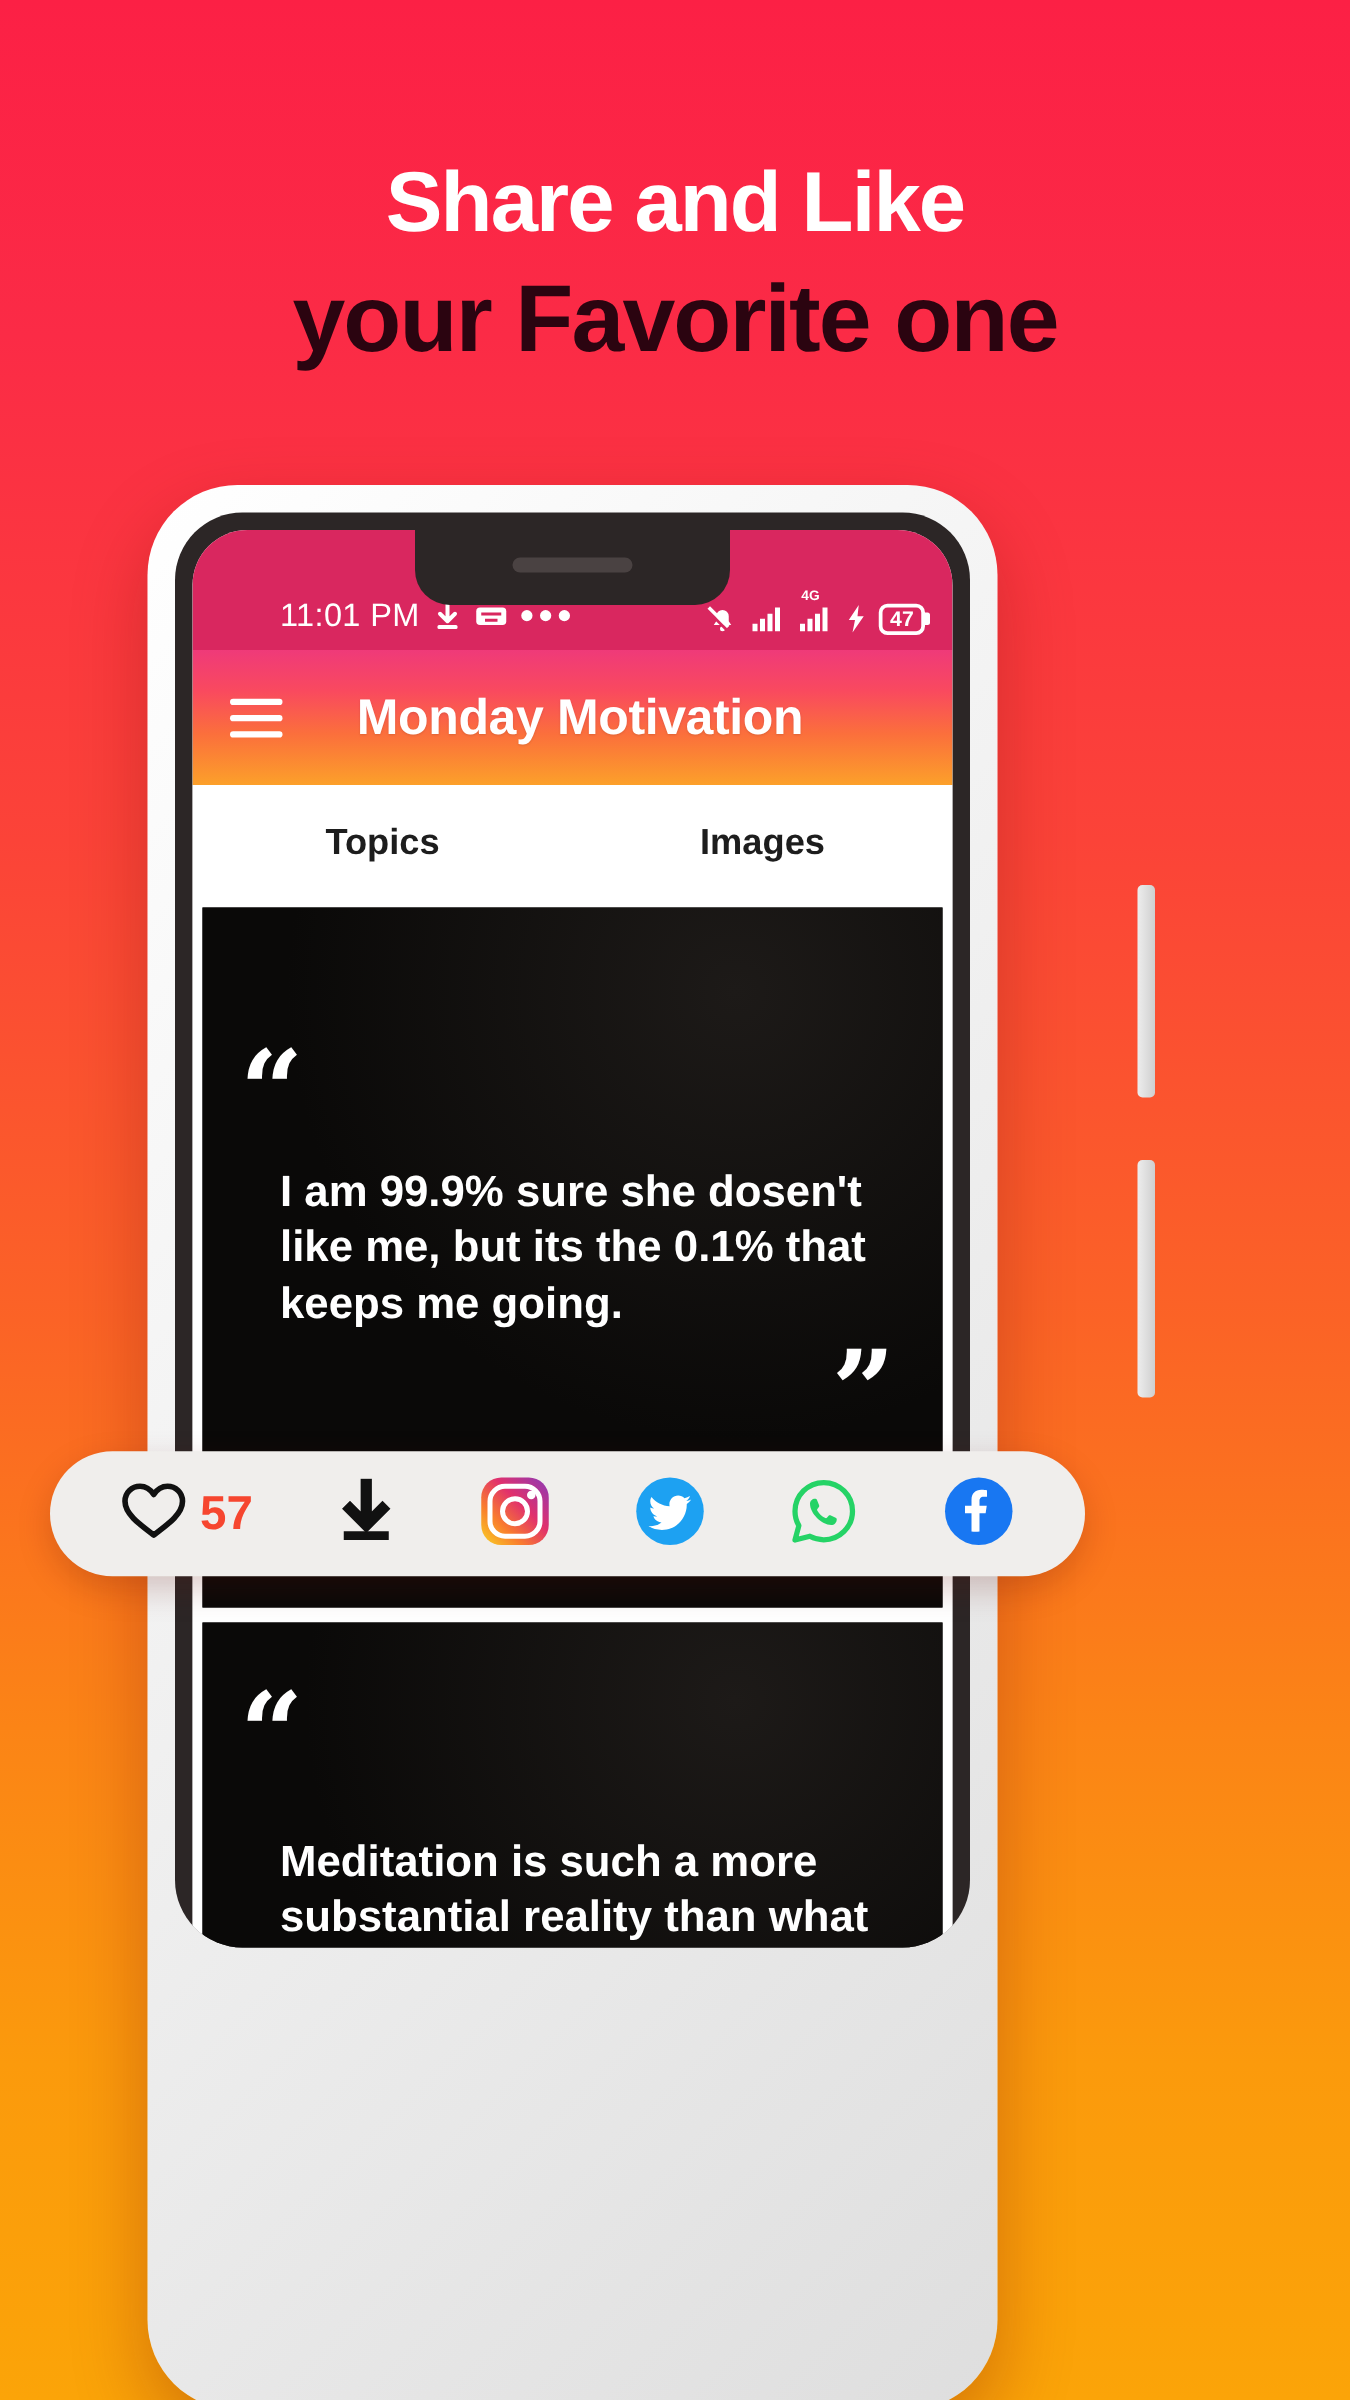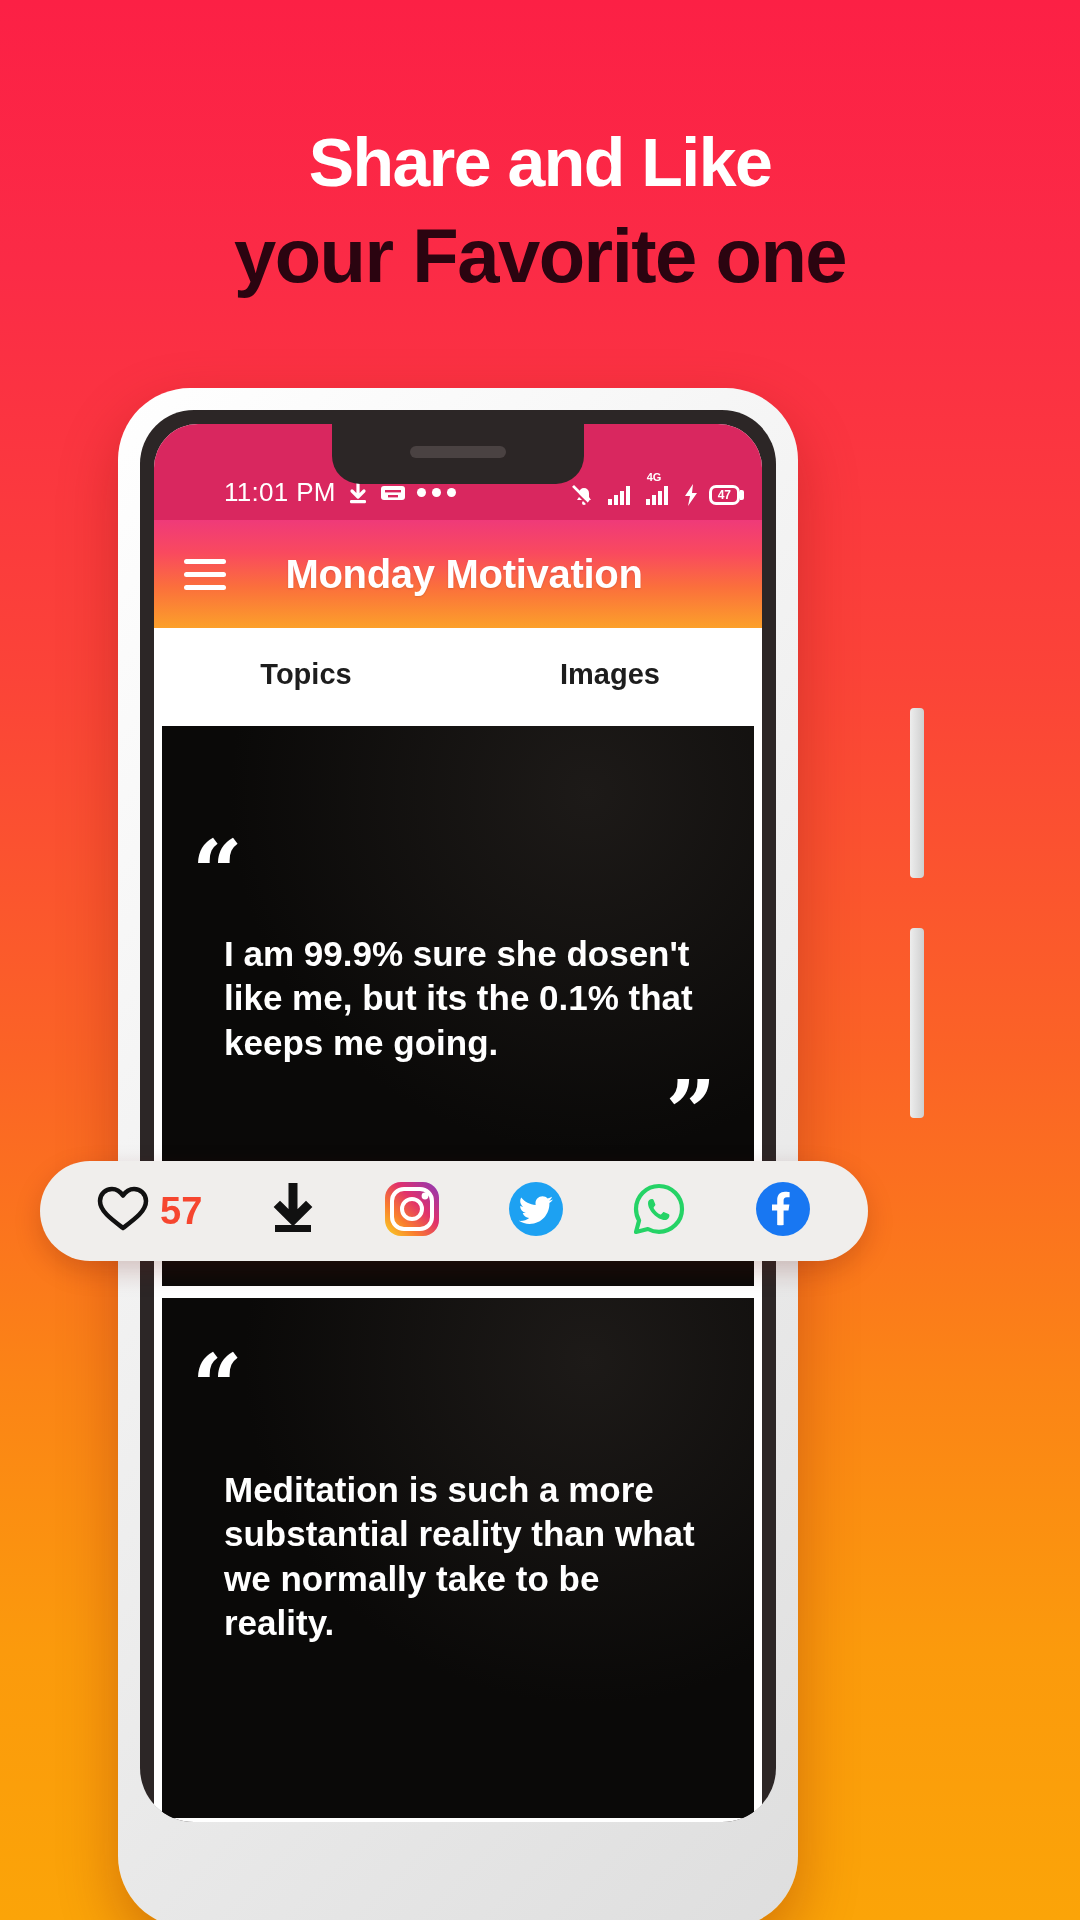--- a/index.html
+++ b/index.html
@@ -25,21 +25,21 @@
   }
 
   
   .phone{
     position:absolute; left:118px; top:388px; width:680px; height:1540px;
     border-radius:72px;
     background:linear-gradient(135deg,#ffffff 0%,#f2f2f2 40%,#dedede 100%);
     box-shadow:0 24px 60px rgba(120,10,10,.30);
   }
   .phone-inner{
-    position:absolute; left:22px; top:22px; width:636px; height:1412px;
+    position:absolute; left:22px; top:22px; width:636px; height:1148px;
     border-radius:54px; background:#2c2626; overflow:hidden;
   }
   .screen{
     position:absolute; left:14px; top:14px; width:608px; height:1478px;
     border-radius:44px; background:#fff; overflow:hidden;
   }
   
   .btn-side{ position:absolute; background:linear-gradient(90deg,#ededed,#cfcfcf); border-radius:4px; }
   .btn-l1{ left:110px; top:200px; width:12px; height:58px; }
   .btn-l2{ left:110px; top:300px; width:12px; height:104px; }
@@ -65,21 +65,21 @@
     padding:0 22px 12px 22px; color:#fff; z-index:4;
   }
   .sb-left{ display:flex; align-items:center; gap:11px; padding-left:48px;}
   .sb-time{ font-size:26px; font-weight:500; letter-spacing:.3px; }
   .sb-right{ display:flex; align-items:center; gap:10px; }
   .ico{ display:inline-flex; align-items:center; }
   .dots{ display:flex; gap:6px; }
   .dots i{ width:9px; height:9px; background:#fff; border-radius:50%; display:block; }
   .batt{
     border:3px solid #fff; border-radius:7px; padding:1px 6px;
-    font-size:12px; font-weight:700; line-height:1; position:relative;
+    font-size:17px; font-weight:700; line-height:1; position:relative;
   }
   .batt::after{
     content:""; position:absolute; right:-7px; top:50%; transform:translateY(-50%);
     width:4px; height:10px; background:#fff; border-radius:0 2px 2px 0;
   }
   .fourg{ position:relative; display:inline-flex; align-items:flex-end; }
   .fourg span{ position:absolute; top:-13px; left:2px; font-size:11px; font-weight:700; }
 
   
   .appbar{

